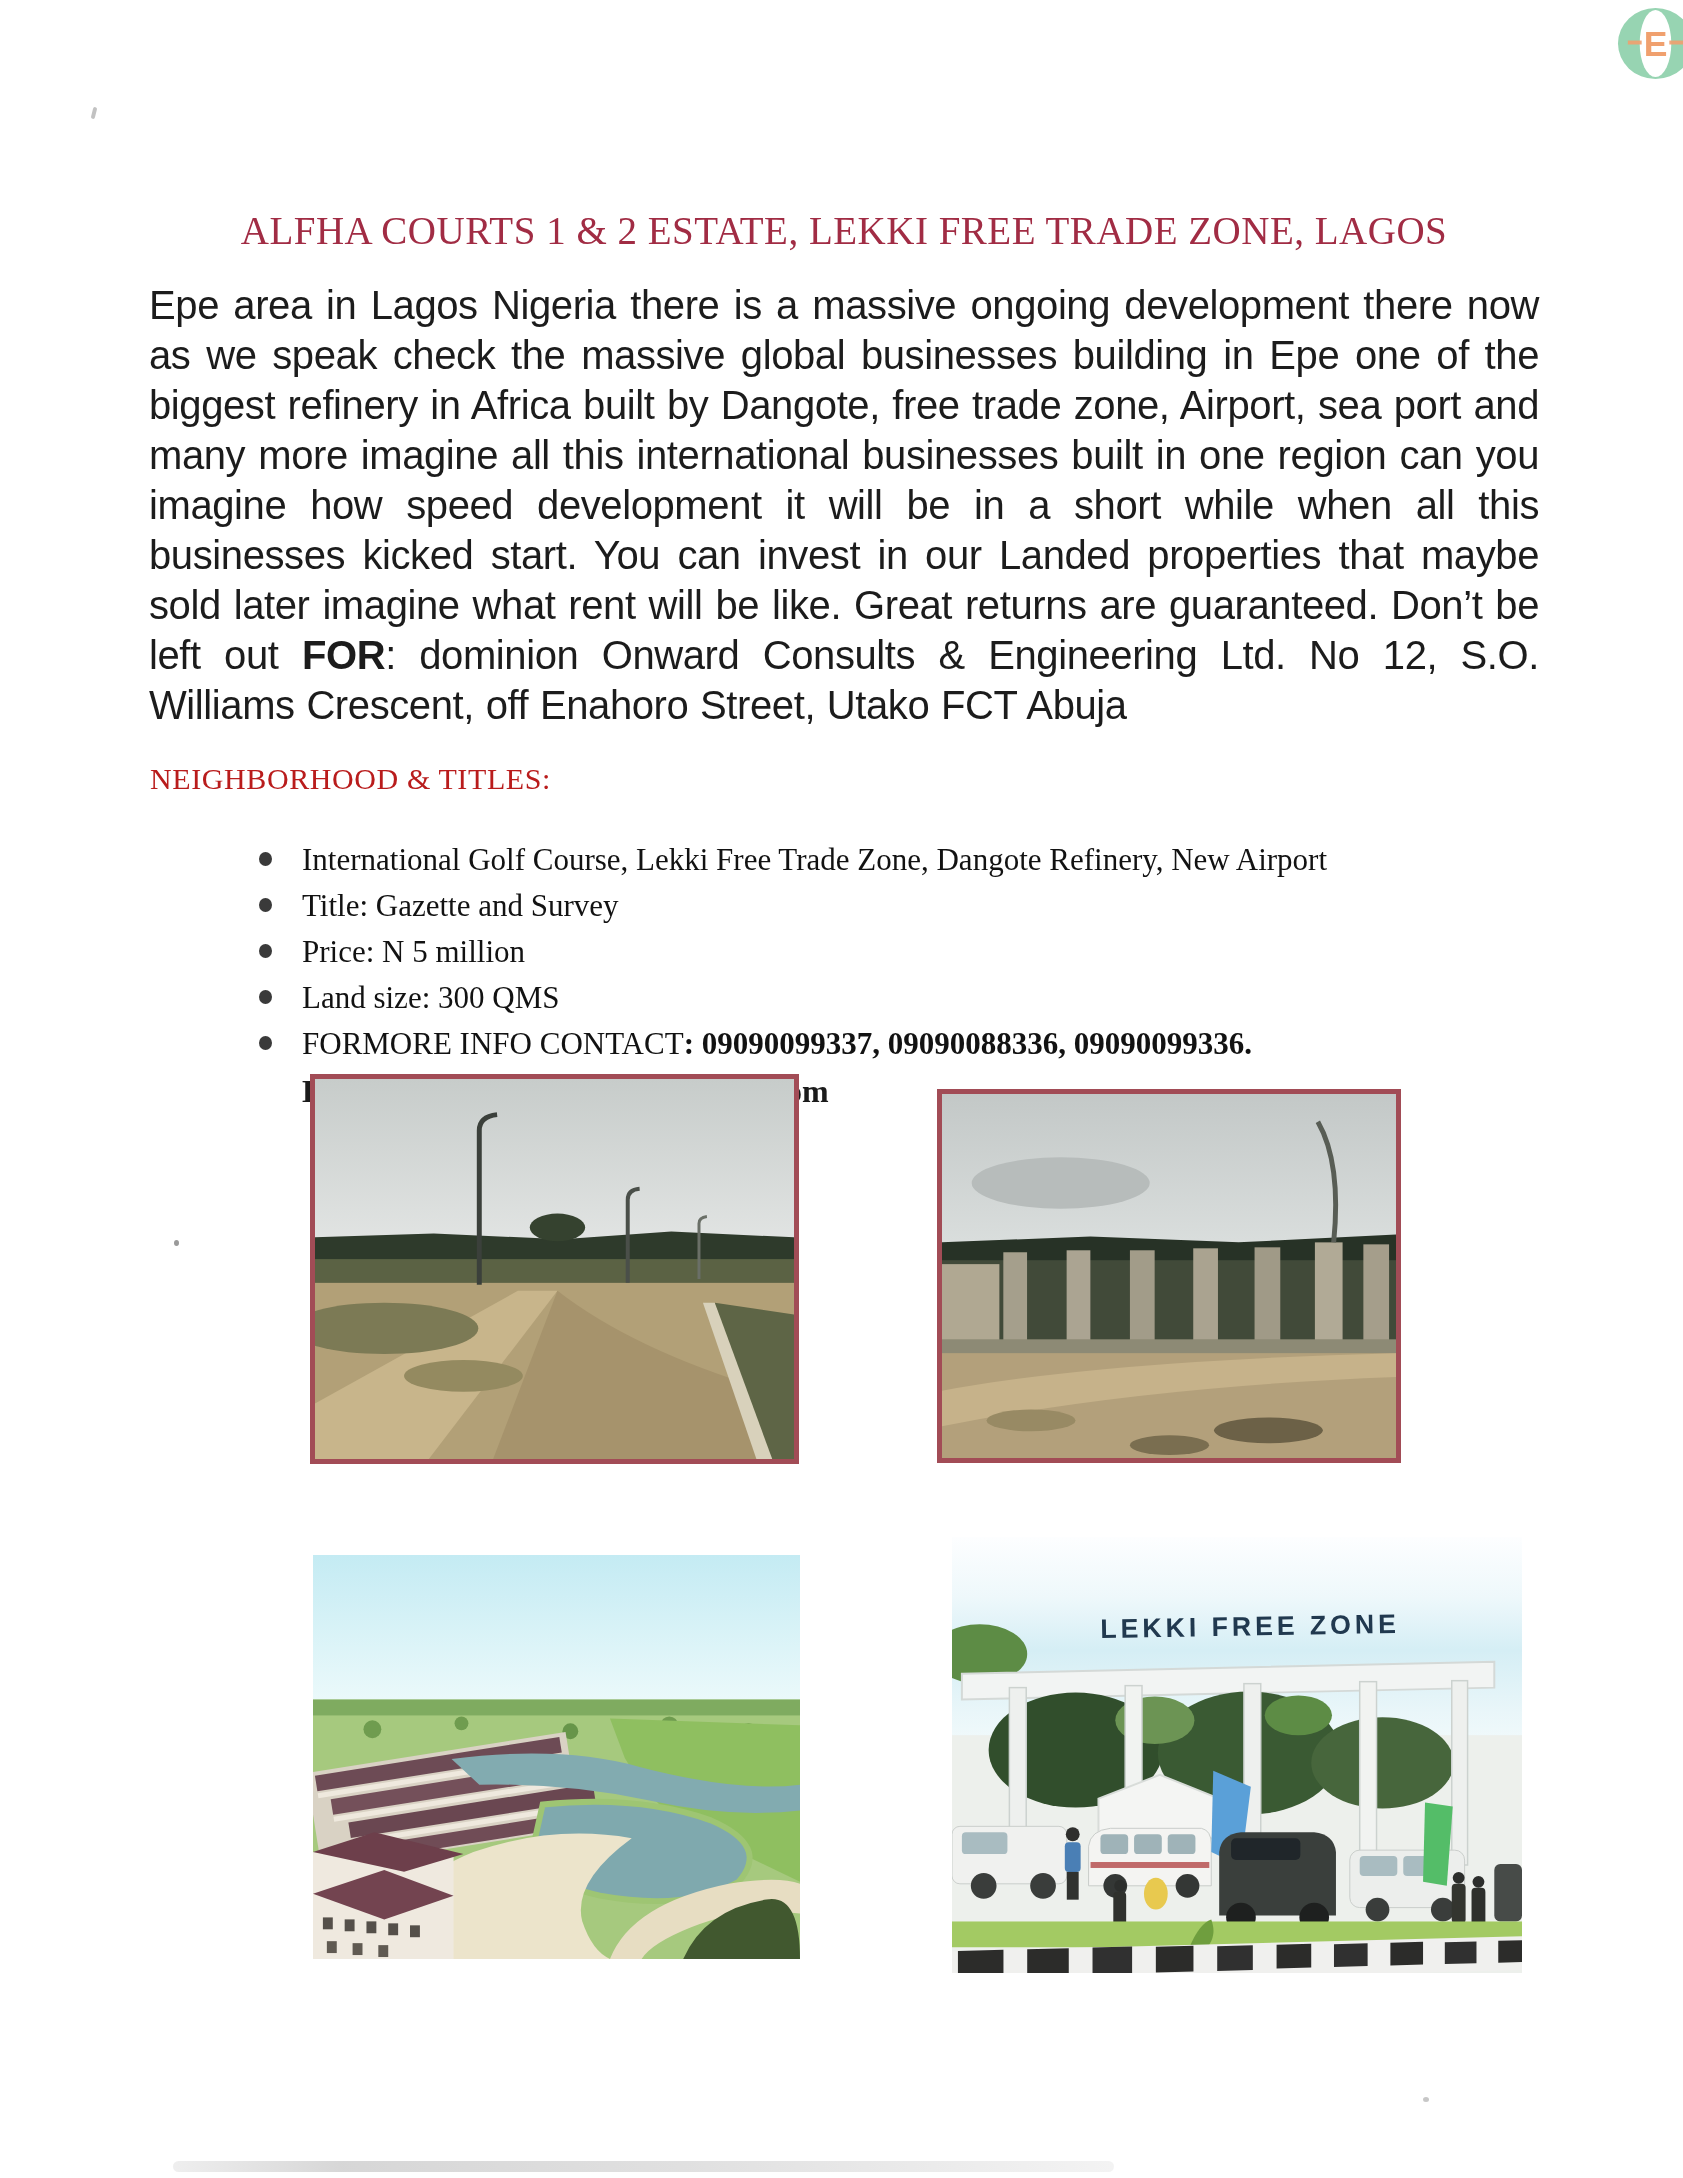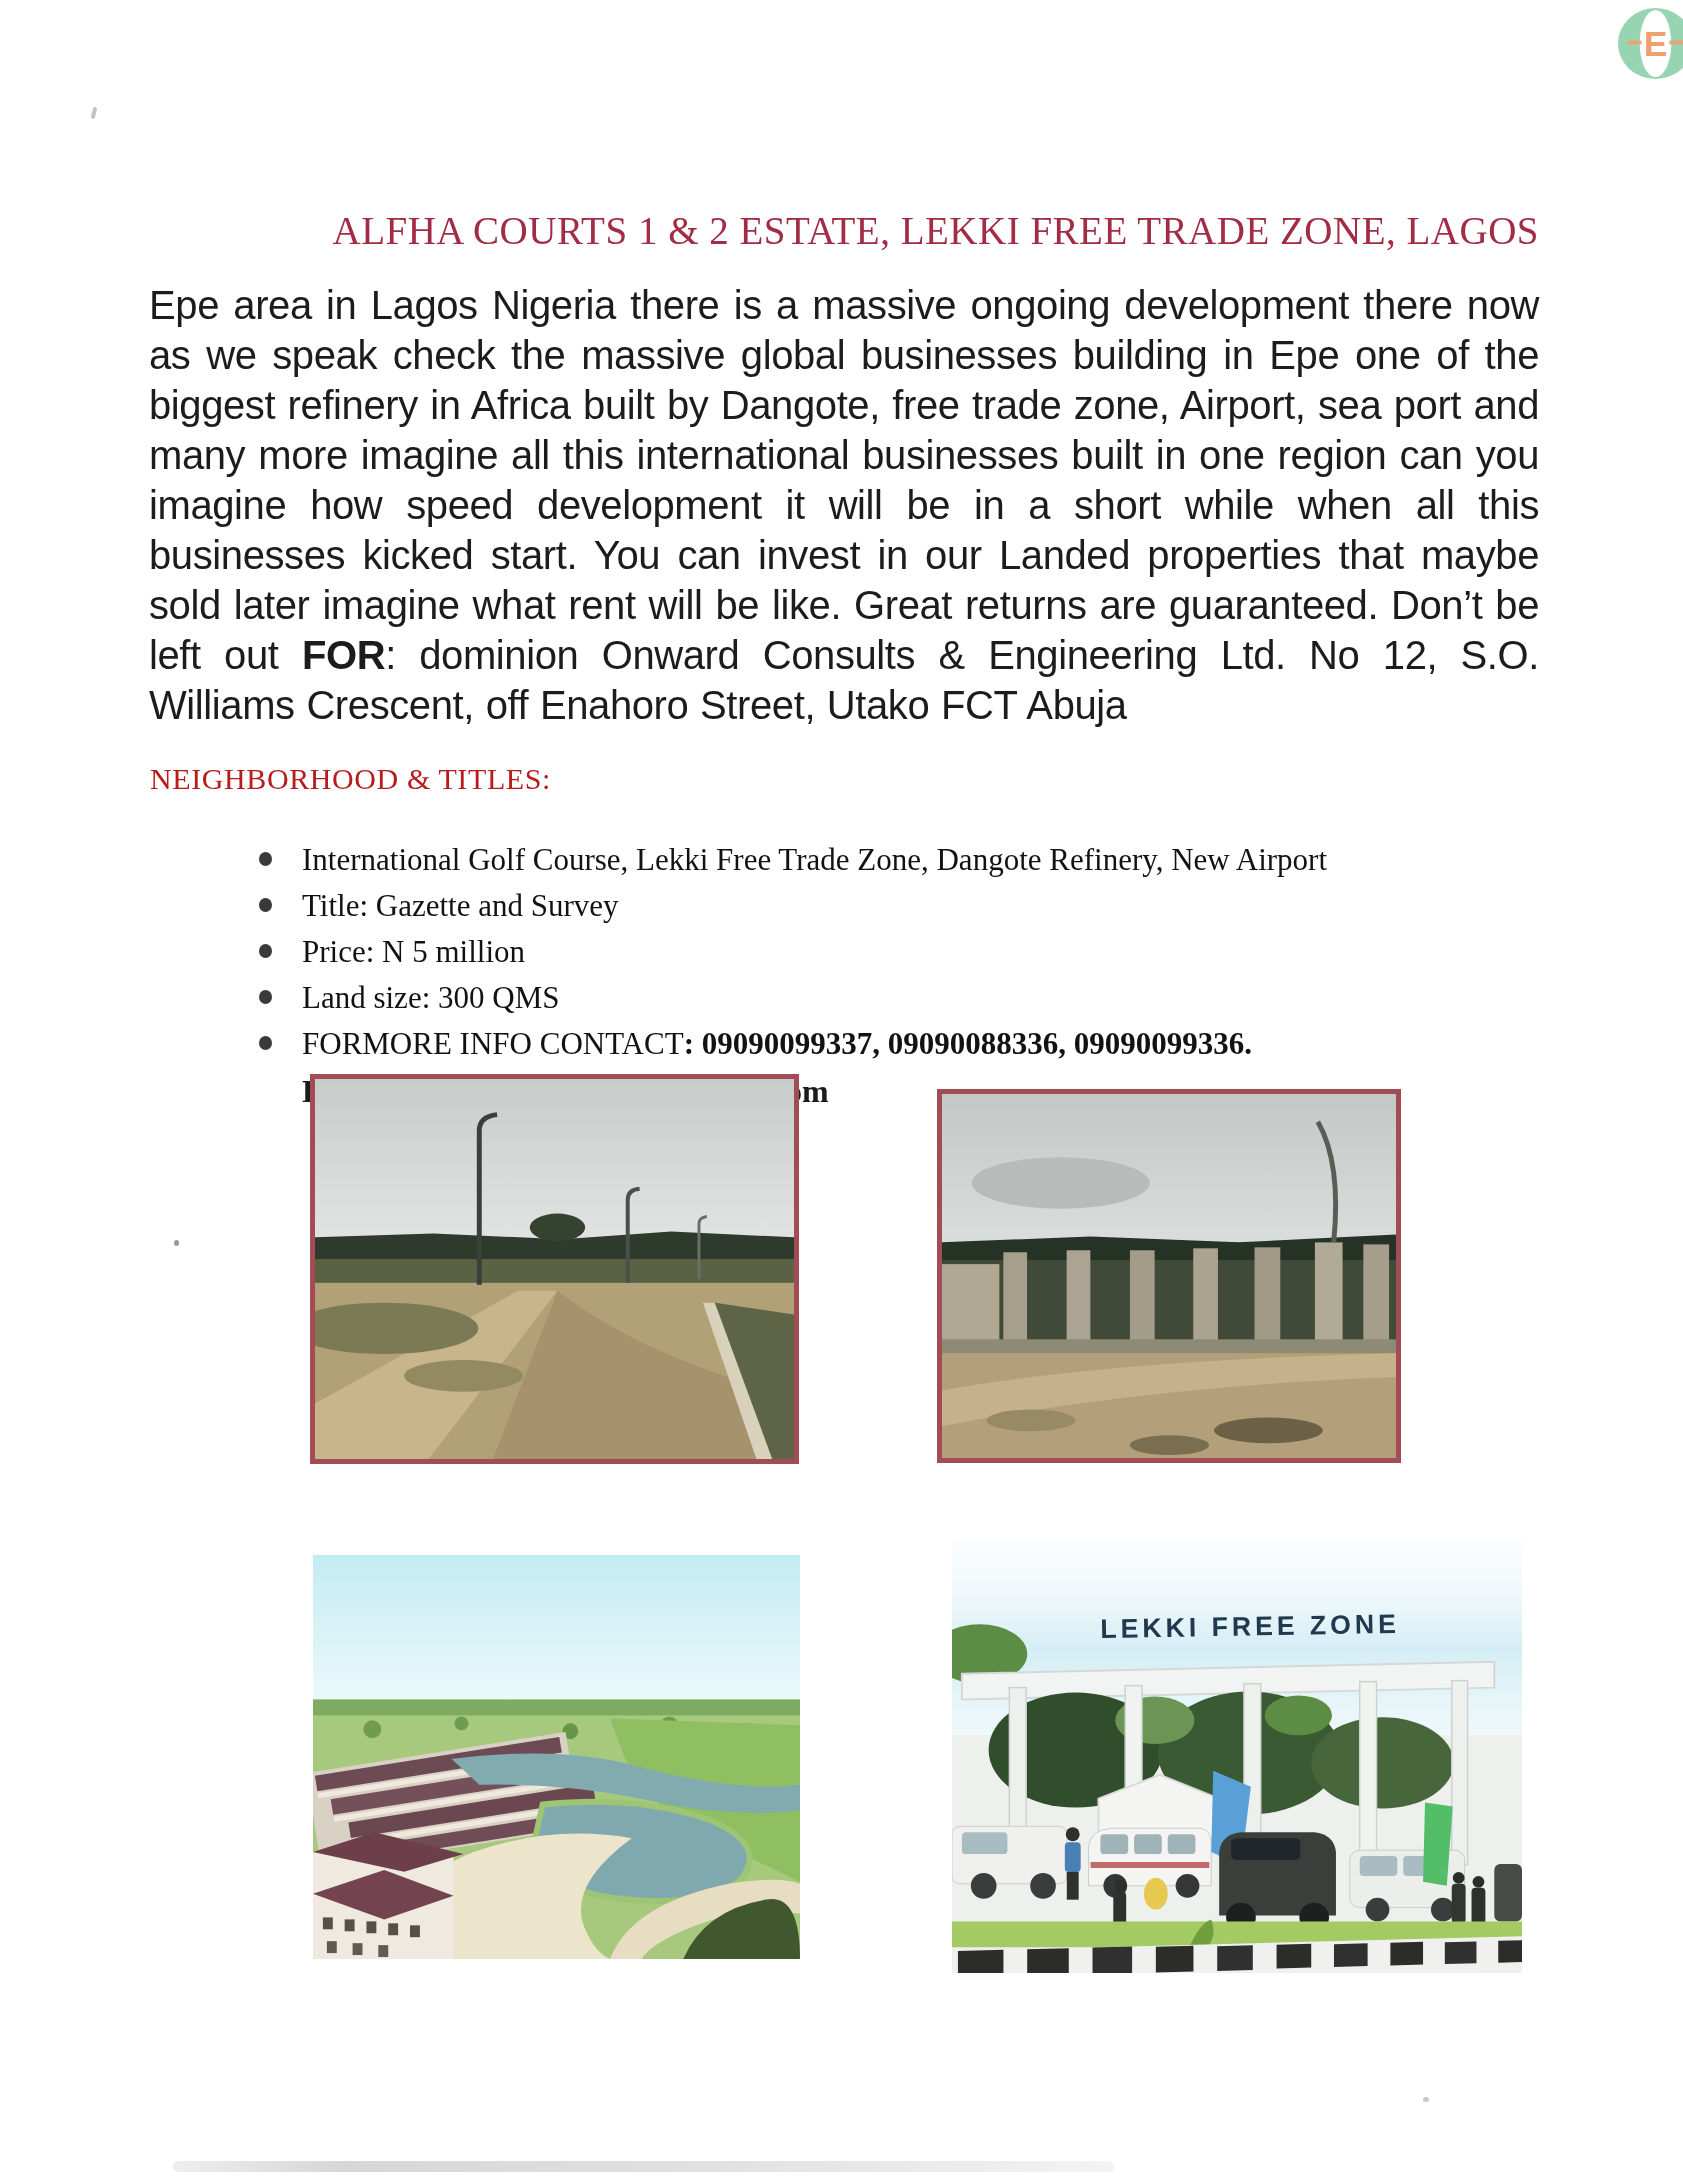--- a/index.html
+++ b/index.html
@@ -4,21 +4,21 @@
 <style>
   html,body{margin:0;padding:0;}
   body{
     width:1683px;height:2178px;background:#ffffff;position:relative;overflow:hidden;
     font-family:"Liberation Serif", serif;color:#1b1b1b;
   }
   .page{position:absolute;inset:0;}
 
   
   .doc-title{
-    position:absolute;left:149px;top:208px;width:1390px;text-align:right;
+    position:absolute;left:149px;top:208px;width:1390px;text-align:center;
     font-family:"Liberation Serif", serif;font-size:39px;font-weight:400;
     color:#a12c44;letter-spacing:0.5px;white-space:nowrap;
   }
 
   
   .doc-paragraph{
     position:absolute;left:149px;top:280px;width:1390px;
     font-family:"Liberation Sans", sans-serif;font-size:40px;line-height:50px;
     color:#1c1c1c;text-align:justify;letter-spacing:-0.4px;word-spacing:1px;
   }

